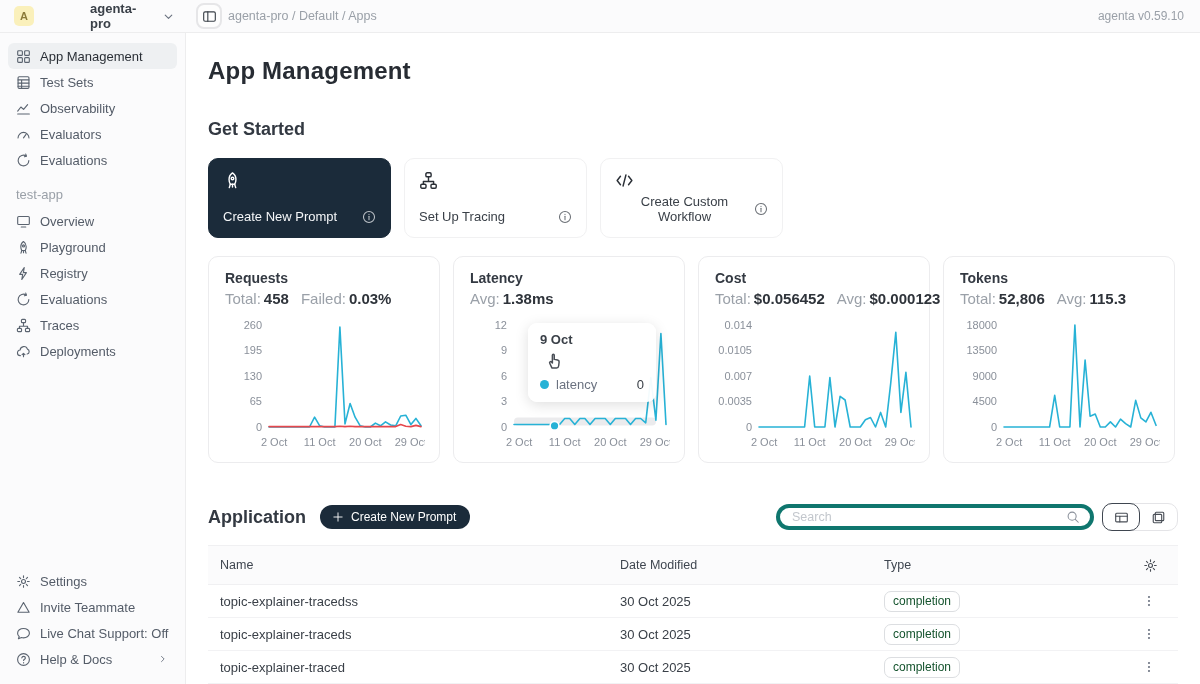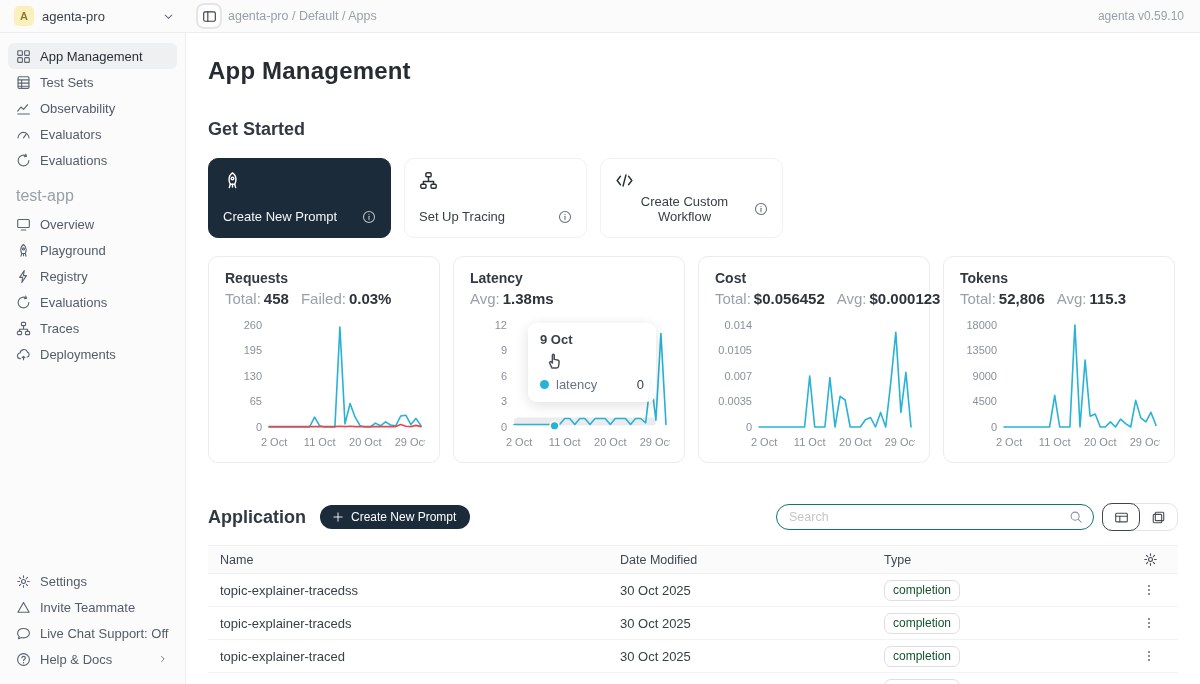--- a/index.html
+++ b/index.html
@@ -5,36 +5,36 @@
   * { box-sizing: border-box; margin: 0; padding: 0; }
   html,body { width:1200px; height:684px; overflow:hidden; background:#fff;
     font-family:"Liberation Sans", sans-serif; color:#2a2f36; }
 
   
   .topbar { position:fixed; top:0; left:0; width:1200px; height:33px; background:#fbfbfc;
     border-bottom:1px solid #ededee; display:flex; align-items:center; z-index:20; }
   .topbar-left { width:186px; display:flex; align-items:center; gap:8px; padding:0 10px 0 14px; cursor:pointer; }
   .avatar { width:20px; height:20px; border-radius:5px; background:#faf0bb; color:#8c7b3a;
     font-size:11px; font-weight:700; display:flex; align-items:center; justify-content:center; }
-  .org { font-size:13px; font-weight:400; color:#3a4048; flex:1; }
+  .org { font-size:13px; font-weight:700; color:#3a4048; flex:1;margin-left:48px; }
   .chev { color:#6b7280; display:flex; }
   .toggle-btn { margin-left:10px; width:26px; height:26px; border:2px solid #e6e6e8; background:#fdfdfd;
     border-radius:8px; display:flex; align-items:center; justify-content:center; color:#3a4048; cursor:pointer; }
   .breadcrumb { margin-left:6px; font-size:12.5px; color:#9aa0a8;text-align:center; }
   .version { margin-left:auto; padding-right:16px; font-size:12px; color:#9aa0a8; }
 
   
   .sidebar { position:fixed; top:33px; left:0; bottom:0; width:186px; background:#fbfbfc;
     border-right:1px solid #ededee; padding:10px 8px 12px; display:flex; flex-direction:column; z-index:10; }
   .nav-item { height:26px; display:flex; align-items:center; gap:9px; padding:0 8px; border-radius:6px;
     font-size:13px; color:#545c68; cursor:pointer; white-space:nowrap; }
   .nav-item.active { background:#eef0f2; color:#2a2f36; font-weight:500; }
   .nav-icon { display:flex; color:#5b6470; flex:0 0 auto; }
   .nav-item .right-chev { margin-left:auto; display:flex; color:#6b7280; }
-  .section-label { font-size:16px; color:#9aa0a8; margin:14px 8px 6px; }
+  .section-label { font-size:13px; color:#9aa0a8; margin:14px 8px 6px; }
   .nav-footer { margin-top:auto; }
 
   
   .main { position:fixed; left:186px; top:33px; width:1014px; bottom:0; background:#fff;
     padding:22px 22px 0; overflow:hidden; }
   h1.page-title { font-size:24px; font-weight:700; color:#272c33; letter-spacing:.2px; margin:2px 0 34px; }
   h2.section-title { font-size:18px; font-weight:700; color:#333942; }
   .gs-title { margin-bottom:18px; }
 
   .cards-row { display:flex; gap:13px; }
@@ -63,34 +63,34 @@
   .tt-row { margin-top:30px; display:flex; align-items:center; font-size:13px; }
   .tt-dot { width:9px; height:9px; border-radius:50%; margin-right:7px; }
   .tt-series { color:#6b7280; }
   .tt-val { margin-left:auto; color:#3a4048; }
 
   .app-header { margin-top:40px; display:flex; align-items:center; }
   .pill-btn { margin-left:14px; display:flex; align-items:center; gap:7px; background:#1b2b3a; color:#fff;
     border:none; border-radius:999px; padding:5px 14px 5px 12px; font-size:12px;
     font-family:"Liberation Sans",sans-serif; cursor:pointer; }
   .flex-spacer { flex:1; }
-  .search { width:318px; height:26px; border:1px solid #0f766e; border-radius:999px; display:flex;
+  .search { width:318px; height:26px; border:4px solid #0f766e; border-radius:999px; display:flex;
     align-items:center; padding:0 10px 0 12px; background:#fff; }
   .search input { flex:1; border:none; outline:none; font-size:12.5px; color:#3a4048; background:transparent;
     font-family:"Liberation Sans",sans-serif; }
   .search input::placeholder { color:#c3c7cd; }
   .search .s-icon { color:#8a909a; display:flex; }
   .segmented { margin-left:8px; display:flex; border:1px solid #e4e4e7; border-radius:10px; height:28px; background:#fff; }
   .seg { width:38px; border:none; background:transparent; display:flex; align-items:center; justify-content:center;
     color:#4a4f57; cursor:pointer; border-radius:10px; }
   .seg.selected { border:1.5px solid #3f4650; margin:-1px; background:#fff; }
 
   .table { margin-top:14px; }
   .thead, .trow { display:grid; grid-template-columns:400px 264px 206px 1fr; align-items:center; }
-  .thead { height:29px; background:#fbfbfc; border-top:1px solid #f0f0f2; border-bottom:1px solid #f0f0f2;
+  .thead { height:40px; background:#fbfbfc; border-top:1px solid #f0f0f2; border-bottom:1px solid #f0f0f2;
     font-size:12.5px; font-weight:500; color:#3f4650; }
   .thead > div, .trow > .td { padding-left:12px; }
   .col-actions { display:flex; justify-content:flex-end; padding-right:20px; color:#4a4f57; }
   .trow { height:33px; border-bottom:1px solid #f2f2f4; font-size:13px; color:#3a4048; cursor:pointer; }
   .badge { display:inline-block; border:1px solid #dcdee1; border-radius:7px; padding:2px 8px 3px;
     font-size:12px; color:#14532d; background:#fff; }
   .td.actions { display:flex; justify-content:flex-end; padding-right:22px; color:#6b7280; }
 
   svg { display:block; }
   text { font-family:"Liberation Sans",sans-serif; }

